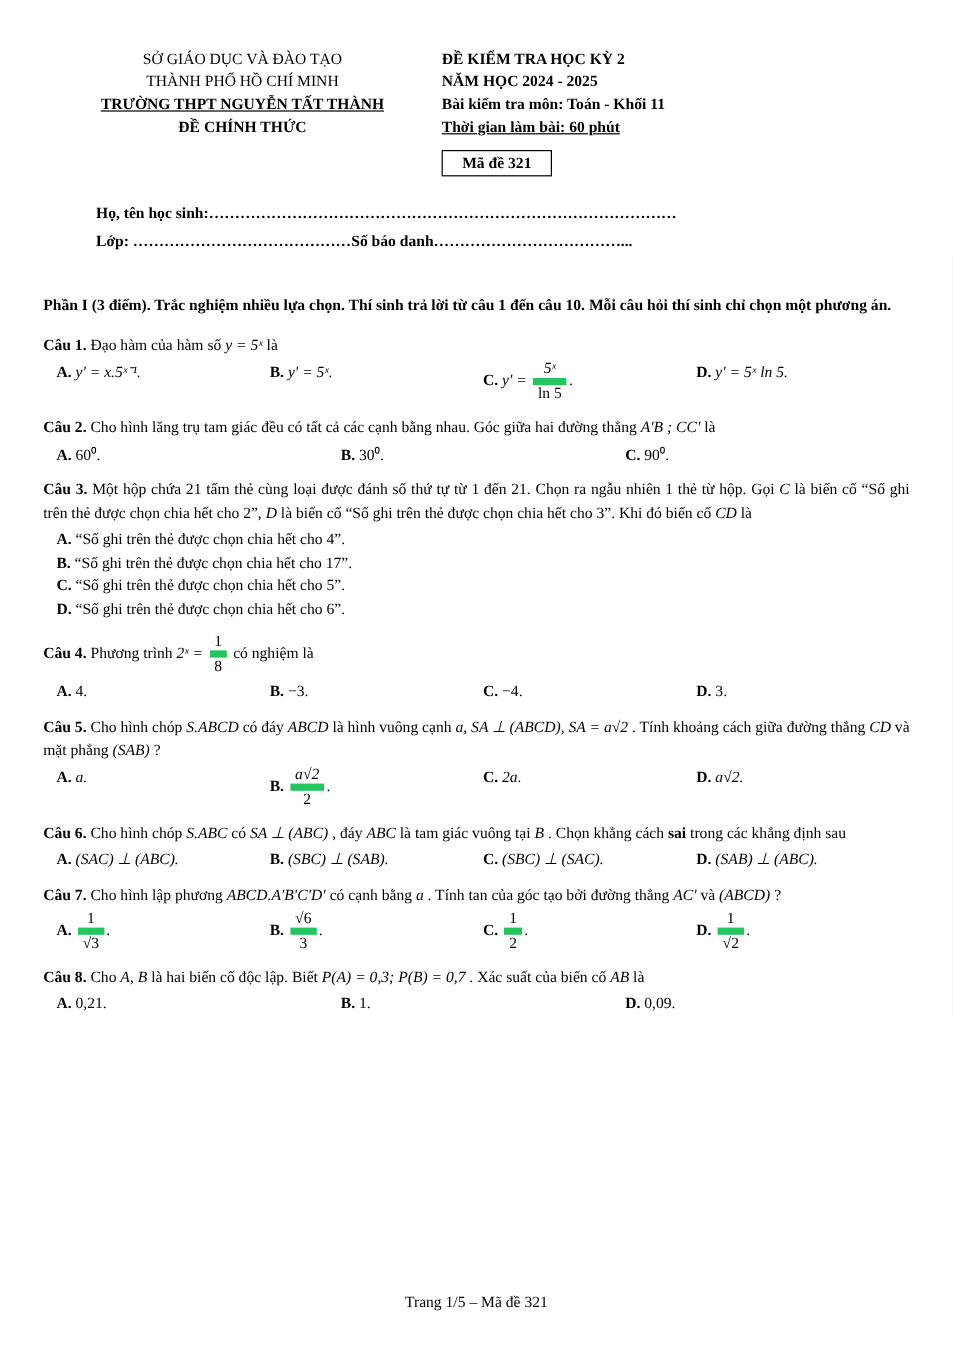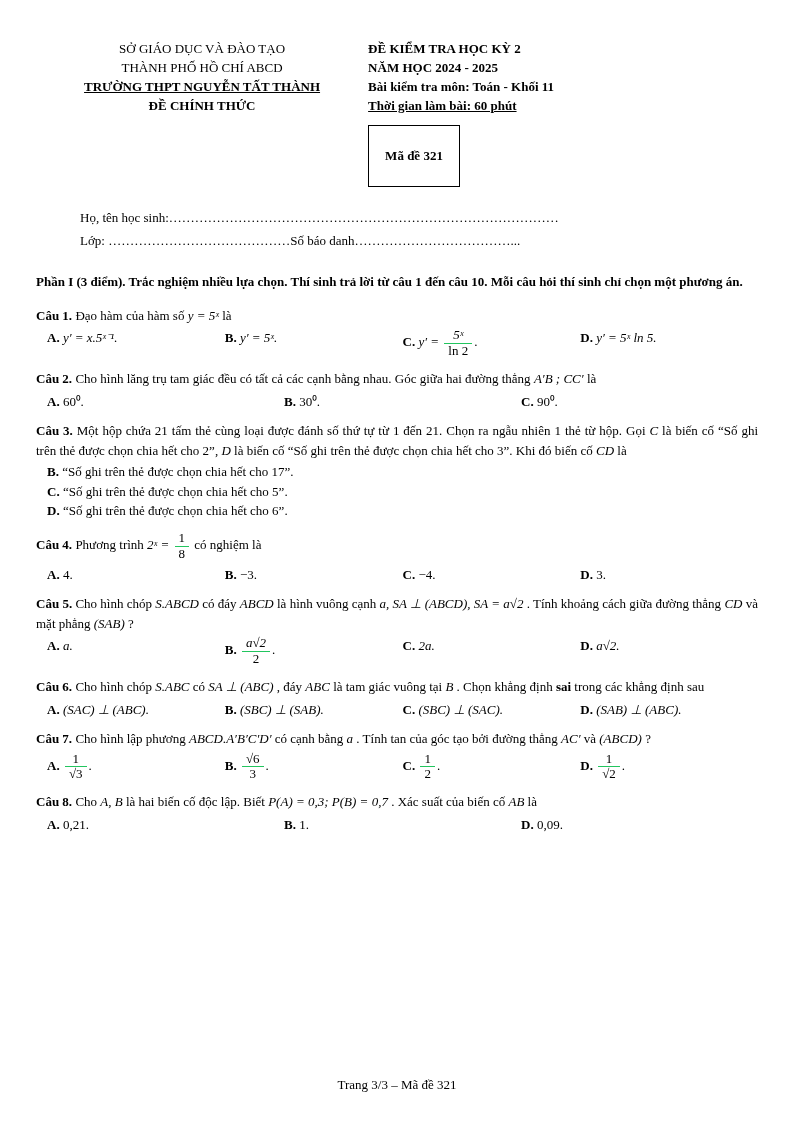--- a/index.html
+++ b/index.html
@@ -9,45 +9,45 @@
     font-family: "Liberation Serif", serif; font-size: 13px; line-height: 1.5;
     padding: 40px 36px 28px 36px;
     display: flex; flex-direction: column;
   }
   .header { display: flex; margin-bottom: 6px; }
   .h-left { width: 46%; text-align: center; }
   .h-right { width: 54%; text-align: left; }
   .h-line { line-height: 1.45; }
   .b { font-weight: bold; }
   .u { text-decoration: underline; }
-  .code-box { display: inline-block; border: 1.6px solid #000; padding: 20px 16px; font-weight: bold; margin-top: 10px; }
-  .student { margin: 14px 0 4px 44px; line-height: 1.75; }
+  .code-box { display: inline-block; border: 1.6px solid #000; padding: 0 16px; font-weight: bold; margin-top: 10px; }
+  .student { margin: 14px 0 16px 44px; line-height: 1.75; font-weight: bold; }
   .part-heading { font-weight: bold; text-align: justify; margin: 16px 12px 4px 0; }
   .q { text-align: justify; margin-top: 10px; }
   .stem { }
   .m { font-style: italic; }
   .opts-row { display: flex; padding-left: 11px; margin-top: 3px; align-items: flex-start; }
   .opts-row .opt { flex: 1; text-align: left; }
   .opts-col { padding-left: 11px; margin-top: 2px; }
   .opts-col .opt { display: block; }
   .ok { font-weight: bold; }
   .frac { display: inline-block; vertical-align: middle; text-align: center; line-height: 1.15; padding: 0 2px; }
-  .frac .fn { display: block; border-bottom: 1px solid #22c55e; padding: 0 4px; }
+  .frac .fn { display: block; border-bottom: 6px solid #22c55e; padding: 0 4px; }
   .frac .fd { display: block; padding: 0 4px; }
   .footer { margin-top: auto; text-align: center; }
 </style>
 </head>
 <body>
 
 <div class="page">
 
   <div class="header">
     <div class="h-left">
       <div class="h-line">SỞ GIÁO DỤC VÀ ĐÀO TẠO</div>
-      <div class="h-line">THÀNH PHỐ HỒ CHÍ ABCD</div>
+      <div class="h-line">THÀNH PHỐ HỒ CHÍ MINH</div>
       <div class="h-line b u">TRƯỜNG THPT NGUYỄN TẤT THÀNH</div>
       <div class="h-line b">ĐỀ CHÍNH THỨC</div>
     </div>
     <div class="h-right">
       <div class="h-line b">ĐỀ KIỂM TRA HỌC KỲ 2</div>
       <div class="h-line b">NĂM HỌC 2024 - 2025</div>
       <div class="h-line b">Bài kiểm tra môn: Toán - Khối 11</div>
       <div class="h-line b u">Thời gian làm bài: 60 phút</div>
       <div><span class="code-box">Mã đề 321</span></div>
     </div>
@@ -63,21 +63,21 @@
   <div class="q">
     <div class="stem">
       <span class="b">Câu 1.</span>
       <span> Đạo hàm của hàm số </span>
       <span class="m">y = 5ˣ</span>
       <span> là</span>
     </div>
     <div class="opts-row">
       <span class="opt"><span class="ok">A.</span> <span class="m">y′ = x.5ˣ⁻¹.</span></span>
       <span class="opt"><span class="ok">B.</span> <span class="m">y′ = 5ˣ.</span></span>
-      <span class="opt"><span class="ok">C.</span> <span class="m">y′ = </span><span class="frac"><span class="fn m">5ˣ</span><span class="fd">ln 2</span></span><span>.</span></span>
+      <span class="opt"><span class="ok">C.</span> <span class="m">y′ = </span><span class="frac"><span class="fn m">5ˣ</span><span class="fd">ln 5</span></span><span>.</span></span>
       <span class="opt"><span class="ok">D.</span> <span class="m">y′ = 5ˣ ln 5.</span></span>
     </div>
   </div>
 
   <div class="q">
     <div class="stem">
       <span class="b">Câu 2.</span>
       <span> Cho hình lăng trụ tam giác đều có tất cả các cạnh bằng nhau. Góc giữa hai đường thẳng </span>
       <span class="m">A′B ; CC′</span>
       <span> là</span>
@@ -94,20 +94,21 @@
       <span class="b">Câu 3.</span>
       <span> Một hộp chứa 21 tấm thẻ cùng loại được đánh số thứ tự từ 1 đến 21. Chọn ra ngẫu nhiên 1 thẻ từ hộp. Gọi </span>
       <span class="m">C</span>
       <span> là biến cố “Số ghi trên thẻ được chọn chia hết cho 2”, </span>
       <span class="m">D</span>
       <span> là biến cố “Số ghi trên thẻ được chọn chia hết cho 3”. Khi đó biến cố </span>
       <span class="m">CD</span>
       <span> là</span>
     </div>
     <div class="opts-col">
+      <span class="opt"><span class="ok">A.</span> <span>“Số ghi trên thẻ được chọn chia hết cho 4”.</span></span>
       <span class="opt"><span class="ok">B.</span> <span>“Số ghi trên thẻ được chọn chia hết cho 17”.</span></span>
       <span class="opt"><span class="ok">C.</span> <span>“Số ghi trên thẻ được chọn chia hết cho 5”.</span></span>
       <span class="opt"><span class="ok">D.</span> <span>“Số ghi trên thẻ được chọn chia hết cho 6”.</span></span>
     </div>
   </div>
 
   <div class="q">
     <div class="stem">
       <span class="b">Câu 4.</span>
       <span> Phương trình </span>
@@ -149,21 +150,21 @@
     <div class="stem">
       <span class="b">Câu 6.</span>
       <span> Cho hình chóp </span>
       <span class="m">S.ABC </span>
       <span>có </span>
       <span class="m">SA ⊥ (ABC)</span>
       <span>, đáy </span>
       <span class="m">ABC </span>
       <span>là tam giác vuông tại </span>
       <span class="m">B</span>
-      <span>. Chọn khẳng định </span><span class="b">sai</span><span> trong các khẳng định sau</span>
+      <span>. Chọn khẳng cách </span><span class="b">sai</span><span> trong các khẳng định sau</span>
     </div>
     <div class="opts-row">
       <span class="opt"><span class="ok">A.</span> <span class="m">(SAC) ⊥ (ABC).</span></span>
       <span class="opt"><span class="ok">B.</span> <span class="m">(SBC) ⊥ (SAB).</span></span>
       <span class="opt"><span class="ok">C.</span> <span class="m">(SBC) ⊥ (SAC).</span></span>
       <span class="opt"><span class="ok">D.</span> <span class="m">(SAB) ⊥ (ABC).</span></span>
     </div>
   </div>
 
   <div class="q">
@@ -198,15 +199,15 @@
       <span class="m">AB </span>
       <span>là</span>
     </div>
     <div class="opts-row">
       <span class="opt"><span class="ok">A.</span> <span>0,21.</span></span>
       <span class="opt"><span class="ok">B.</span> <span>1.</span></span>
       <span class="opt"><span class="ok">D.</span> <span>0,09.</span></span>
     </div>
   </div>
 
-  <div class="footer">Trang 3/3 – Mã đề 321</div>
+  <div class="footer">Trang 1/5 – Mã đề 321</div>
 
 </div>
 
 </body></html>

